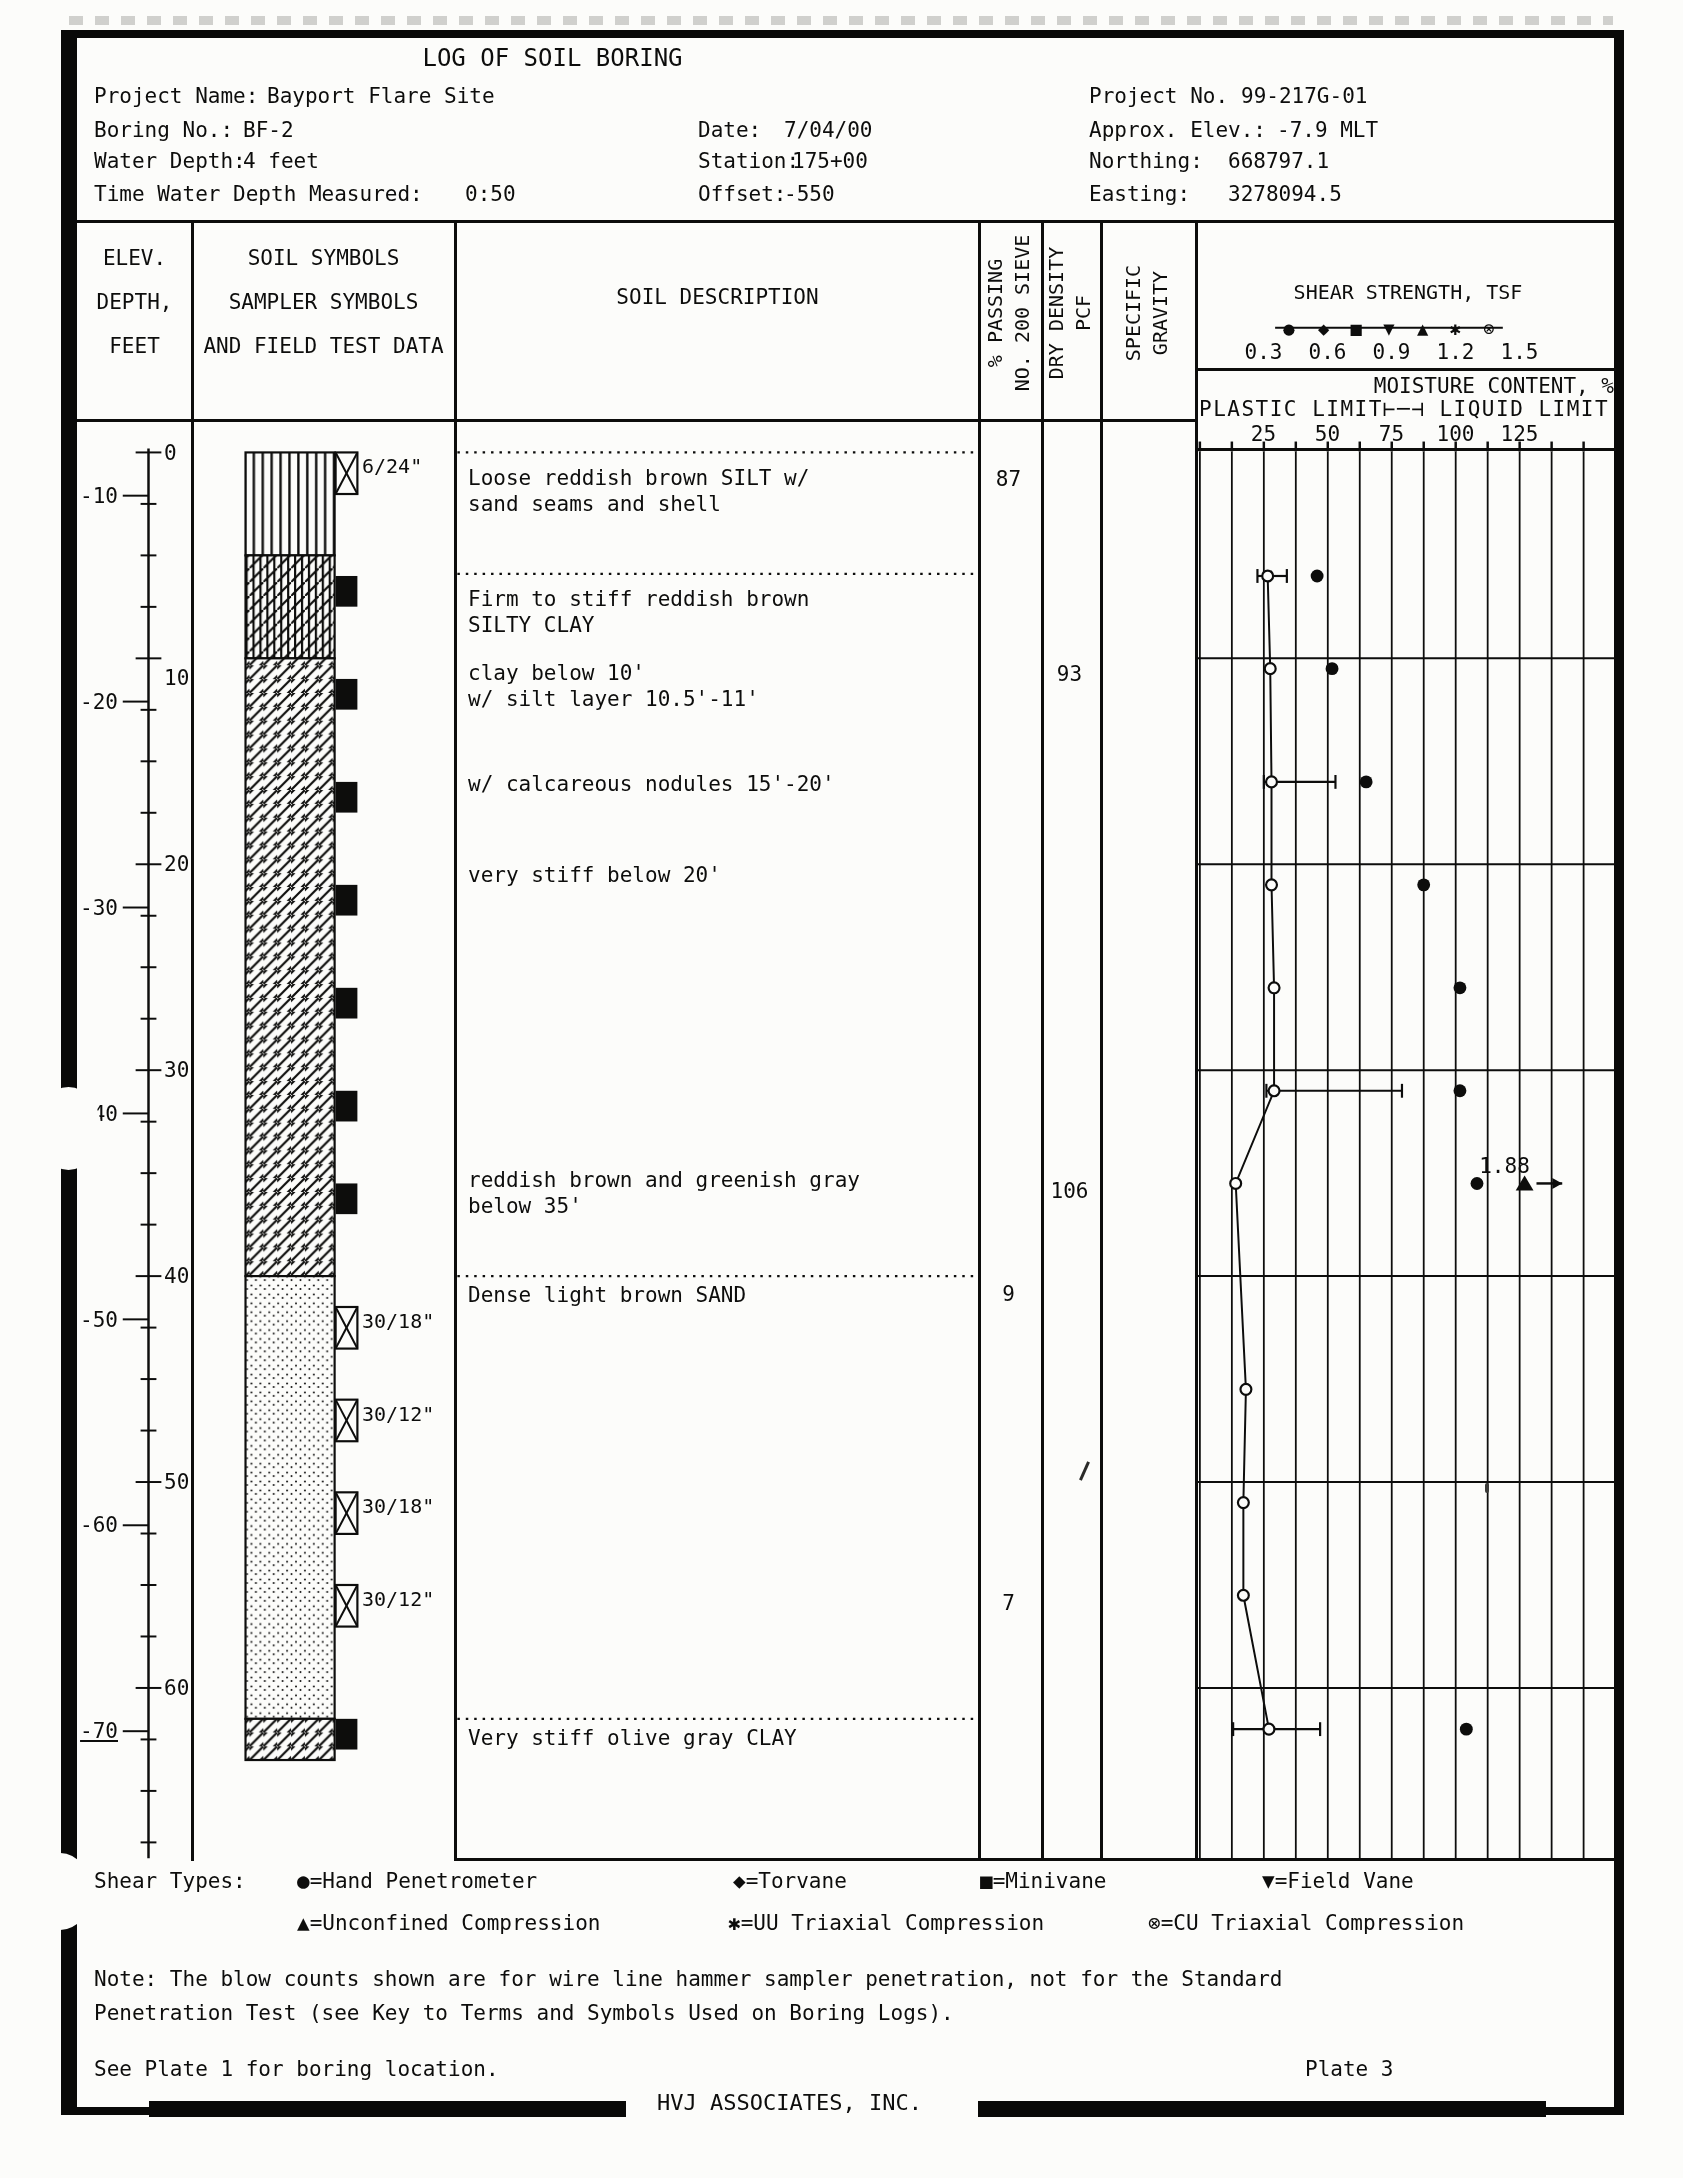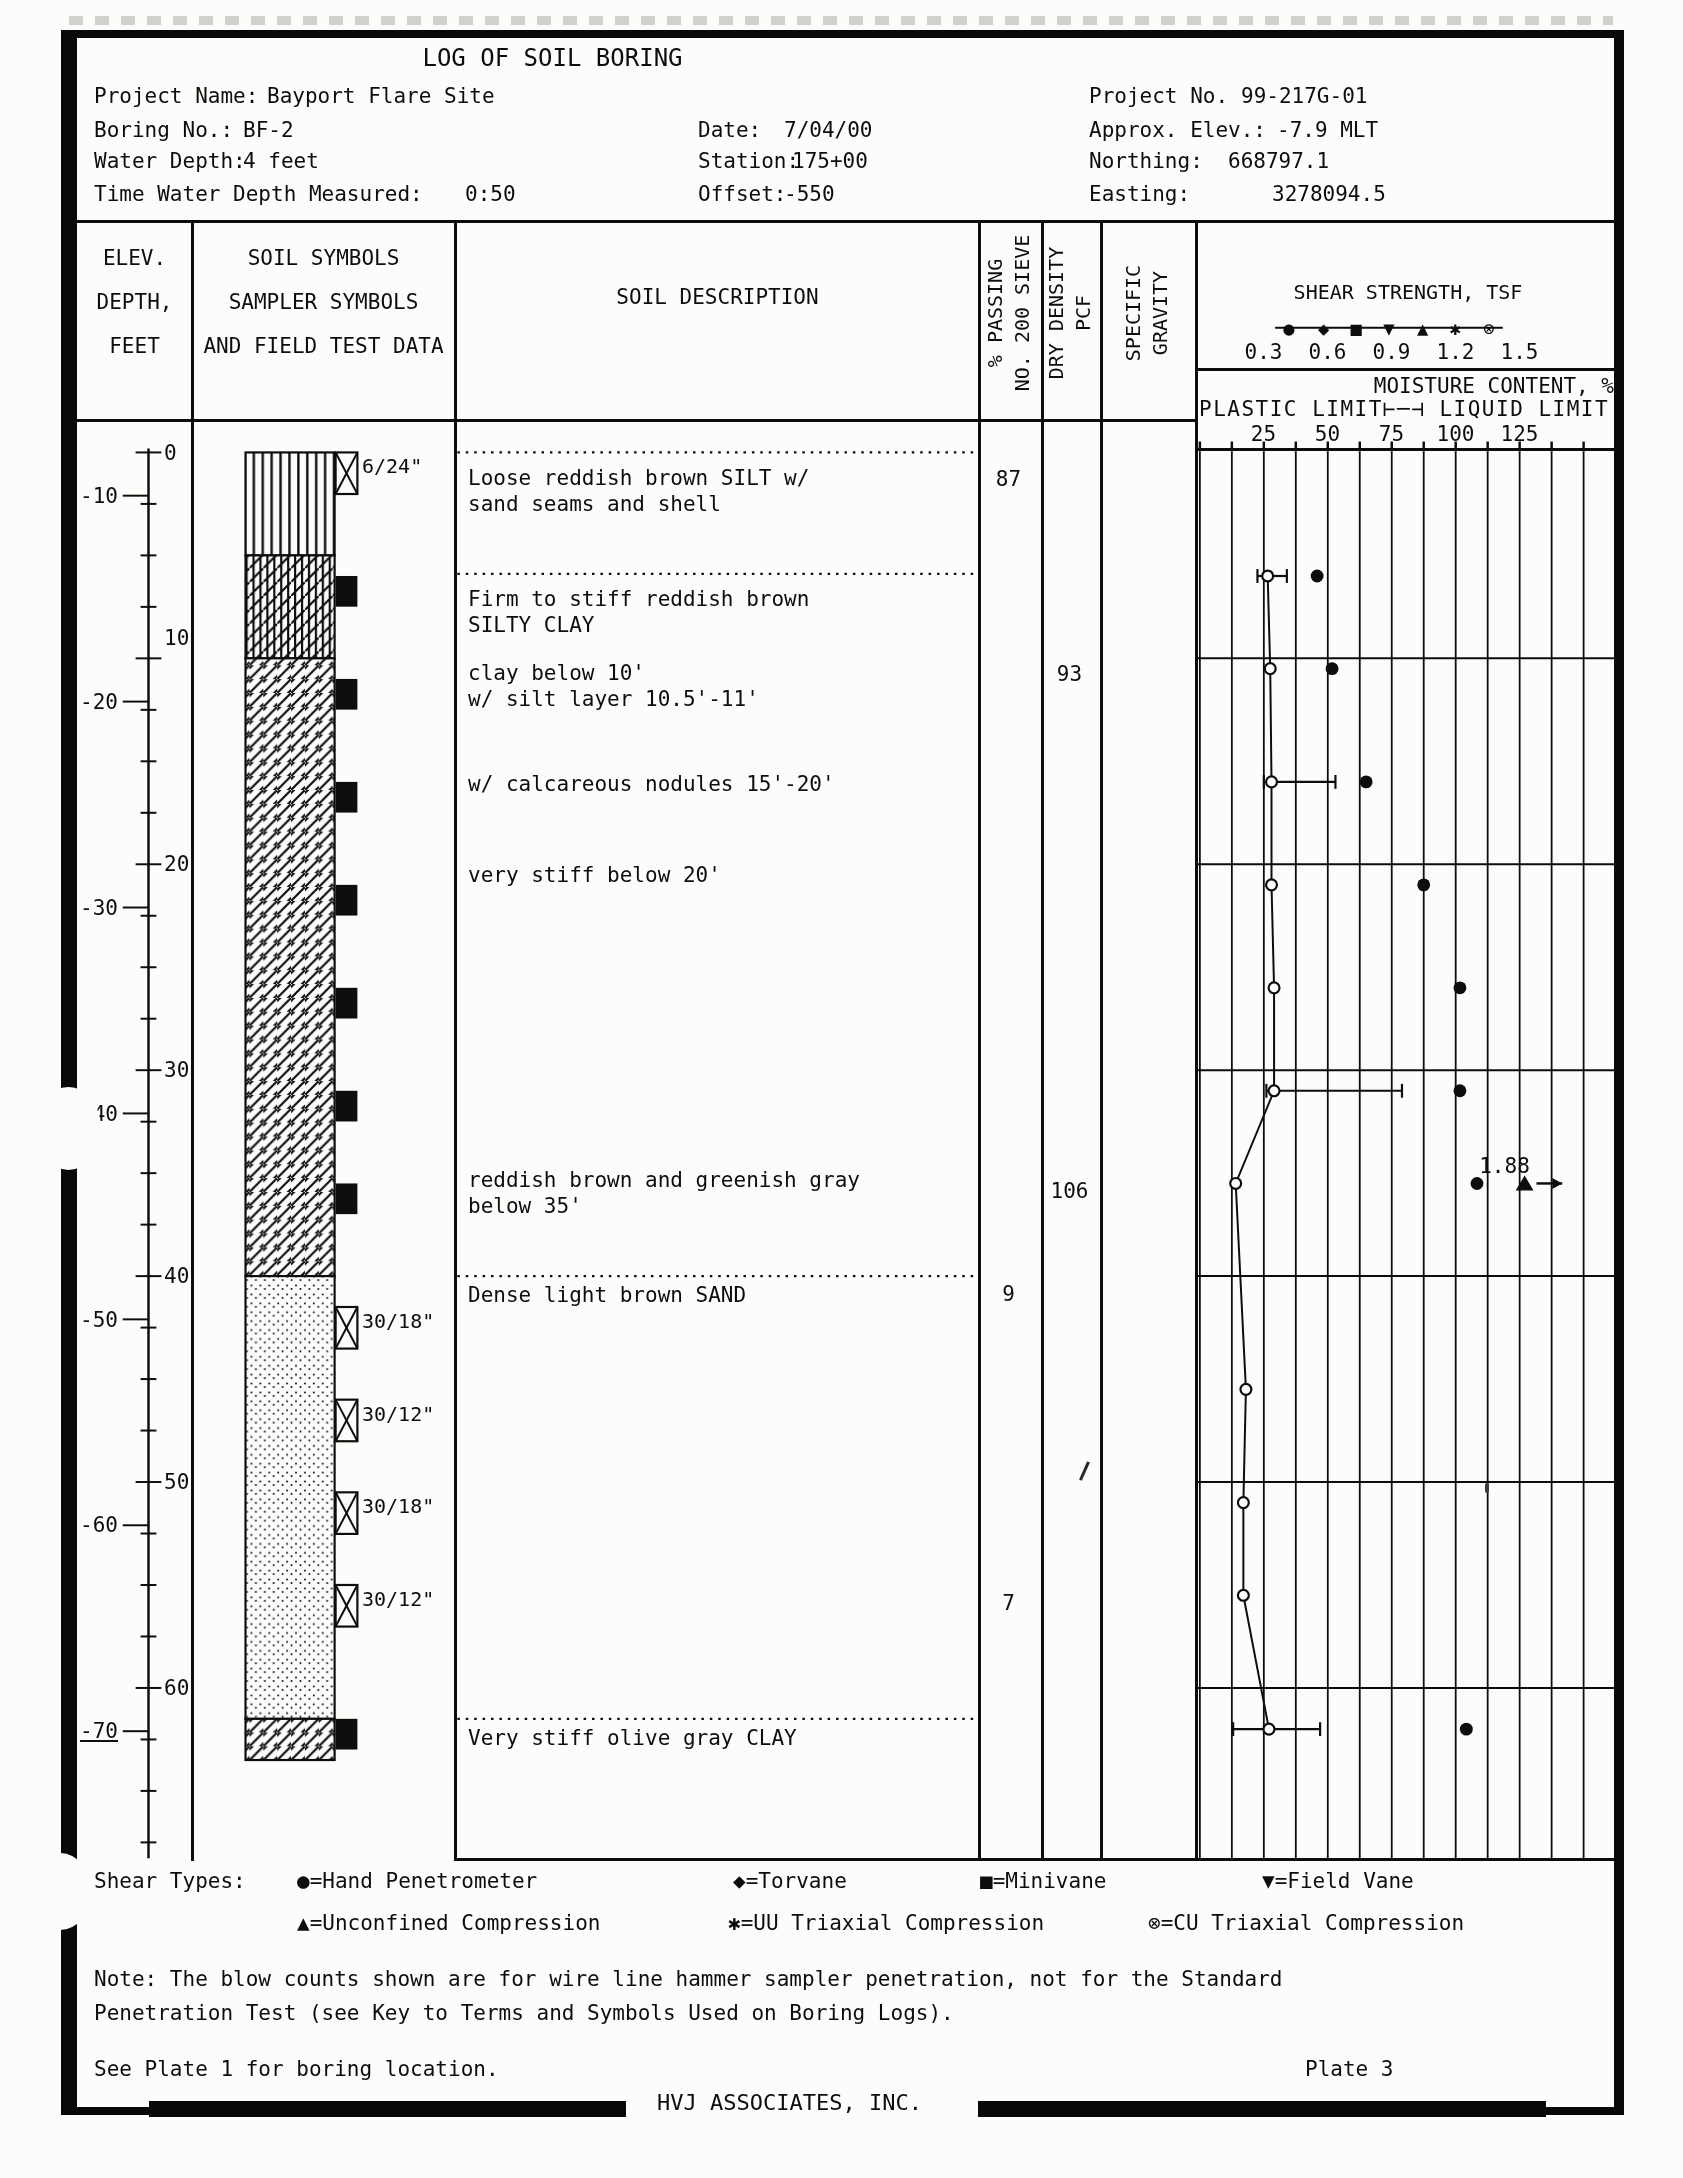--- a/index.html
+++ b/index.html
@@ -47,21 +47,21 @@
   <div class="t" style="left:698px;top:182px;">Offset:</div>
   <div class="t" style="left:784px;top:182px;">-550</div>
 
   <div class="t" style="left:1089px;top:84px;">Project No.</div>
   <div class="t" style="left:1241px;top:84px;">99-217G-01</div>
   <div class="t" style="left:1089px;top:118px;">Approx. Elev.:</div>
   <div class="t" style="left:1277px;top:118px;">-7.9 MLT</div>
   <div class="t" style="left:1089px;top:149px;">Northing:</div>
   <div class="t" style="left:1228px;top:149px;">668797.1</div>
   <div class="t" style="left:1089px;top:182px;">Easting:</div>
-  <div class="t" style="left:1228px;top:182px;margin-left:44px;">3278094.5</div>
+  <div class="t" style="left:1228px;top:182px;">3278094.5</div>
 
   <div class="line" style="left:77px;top:220px;width:1538px;height:3px;"></div>
   <div class="line" style="left:77px;top:419px;width:1118px;height:3px;"></div>
   <div class="line" style="left:454px;top:1858px;width:1161px;height:3px;"></div>
   <div class="line" style="left:191px;top:220px;width:3px;height:1641px;"></div>
   <div class="line" style="left:454px;top:220px;width:3px;height:1641px;"></div>
   <div class="line" style="left:978px;top:220px;width:3px;height:1641px;"></div>
   <div class="line" style="left:1041px;top:220px;width:3px;height:1641px;"></div>
   <div class="line" style="left:1100px;top:220px;width:3px;height:1641px;"></div>
   <div class="line" style="left:1195px;top:220px;width:3px;height:1641px;"></div>
@@ -250,21 +250,21 @@
         <circle cx="1491.8999999999999" cy="1195.4" r="6.5" fill="#0d0d0c"></circle>
         <circle cx="1481.135" cy="1746.6000000000001" r="6.5" fill="#0d0d0c"></circle>
         <path d="M1540,1187.4 L1549,1202.4 L1531,1202.4 Z" fill="#0d0d0c"></path>
         <line x1="1552" y1="1195.4" x2="1578" y2="1195.4" stroke="#0d0d0c" stroke-width="2.5"></line>
         <path d="M1578,1195.4 l-10,-5.5 v11 Z" fill="#0d0d0c"></path>
       </g>
   </svg>
 
   <div id="labels">
       <div class="t" style="left:164px;top:441px;">0</div>
-      <div class="t" style="left:164px;top:626px;">10</div>
+      <div class="t" style="left:164px;top:666px;">10</div>
       <div class="t" style="left:164px;top:852px;">20</div>
       <div class="t" style="left:164px;top:1058px;">30</div>
       <div class="t" style="left:164px;top:1264px;">40</div>
       <div class="t" style="left:164px;top:1470px;">50</div>
       <div class="t" style="left:164px;top:1676px;">60</div>
       <div class="t r" style="left:55px;top:484px;width:63px;">-10</div>
       <div class="t r" style="left:55px;top:690px;width:63px;">-20</div>
       <div class="t r" style="left:55px;top:896px;width:63px;">-30</div>
       <div class="t r" style="left:55px;top:1102px;width:63px;">-40</div>
       <div class="t r" style="left:55px;top:1308px;width:63px;">-50</div>

